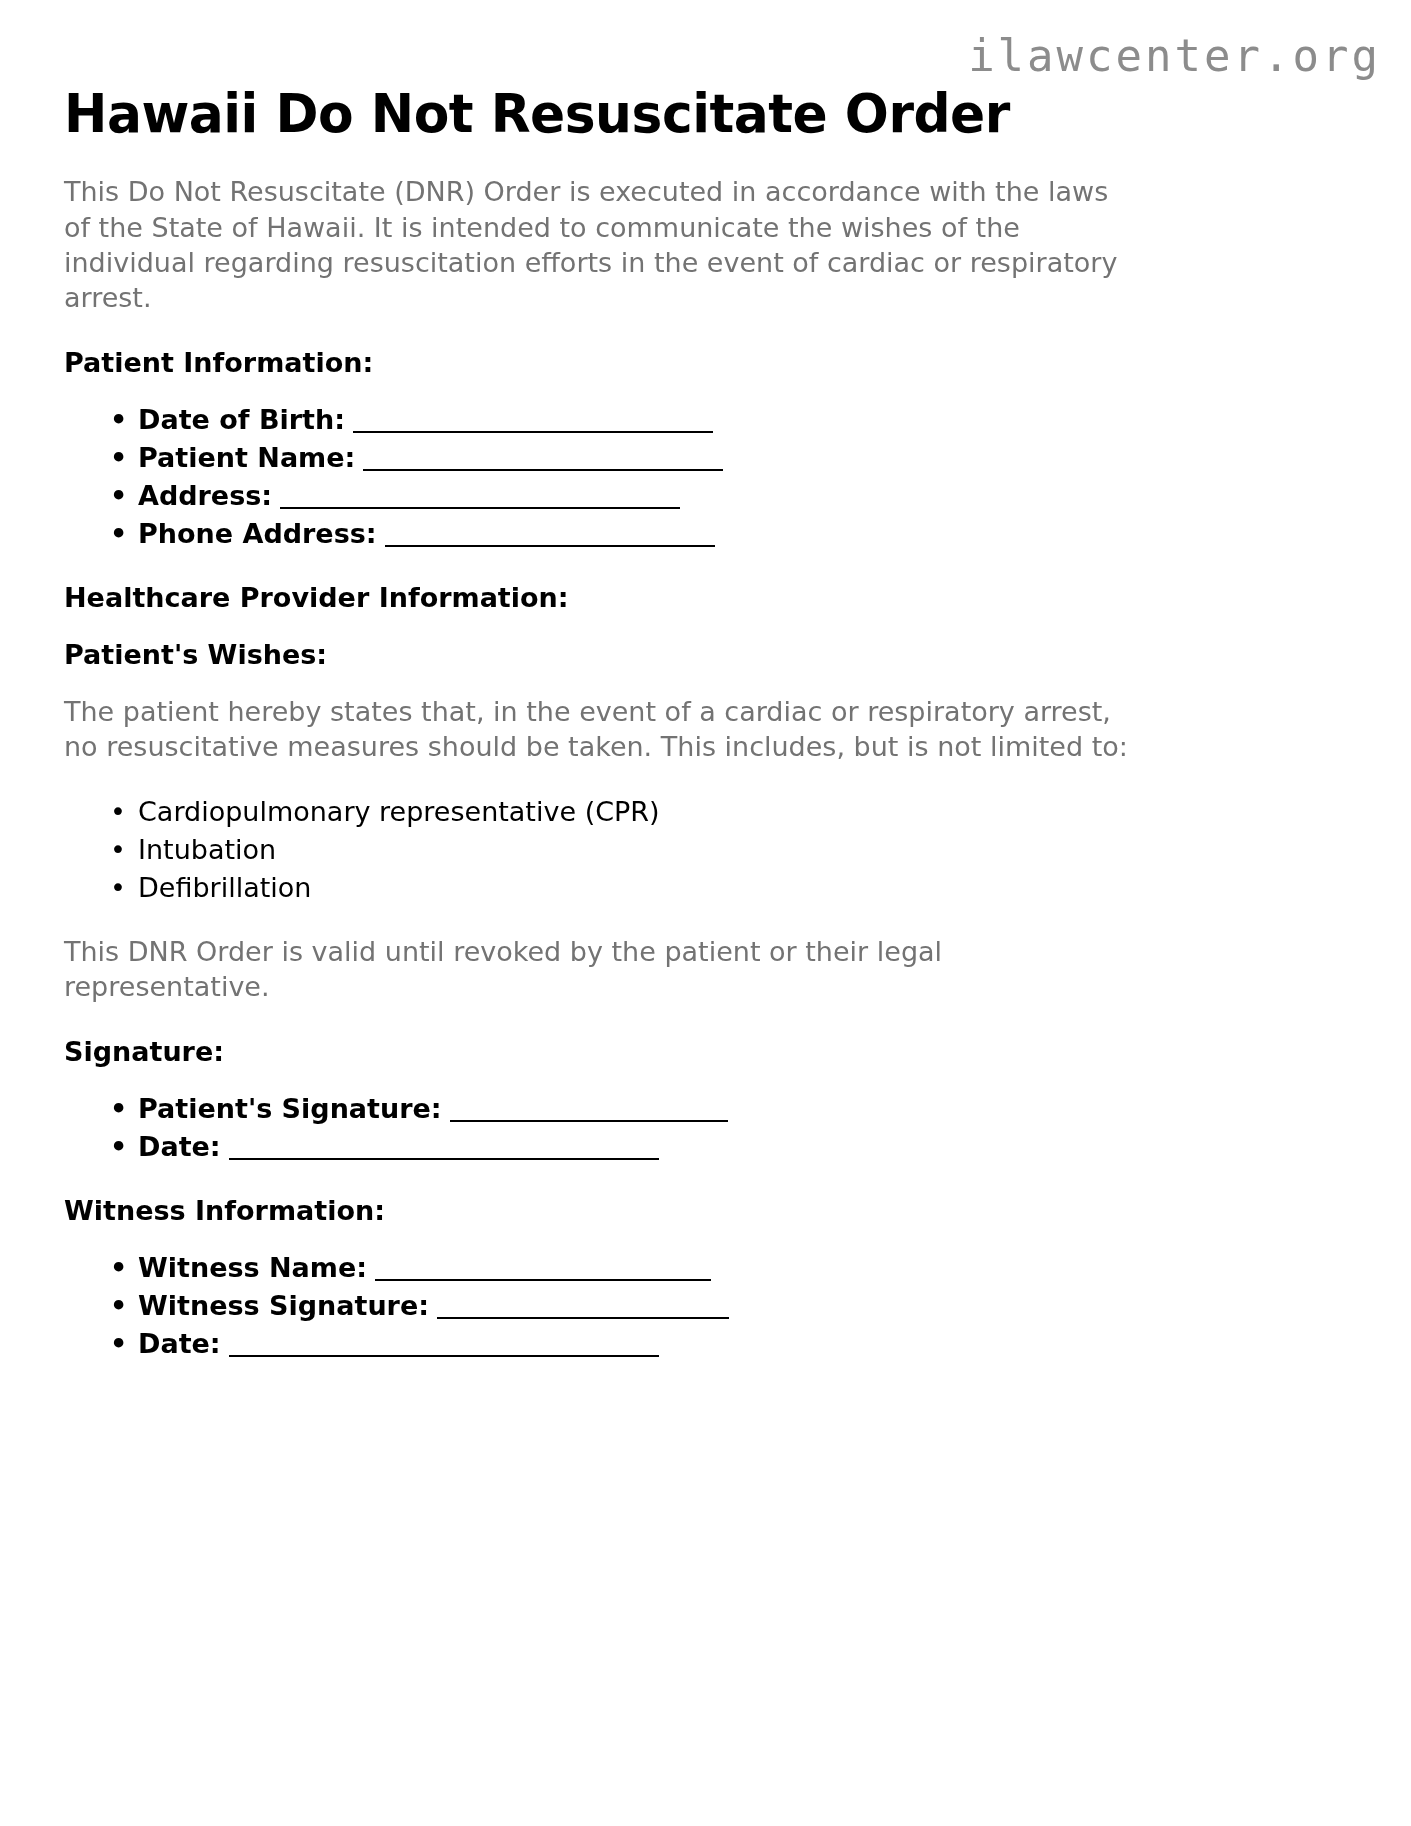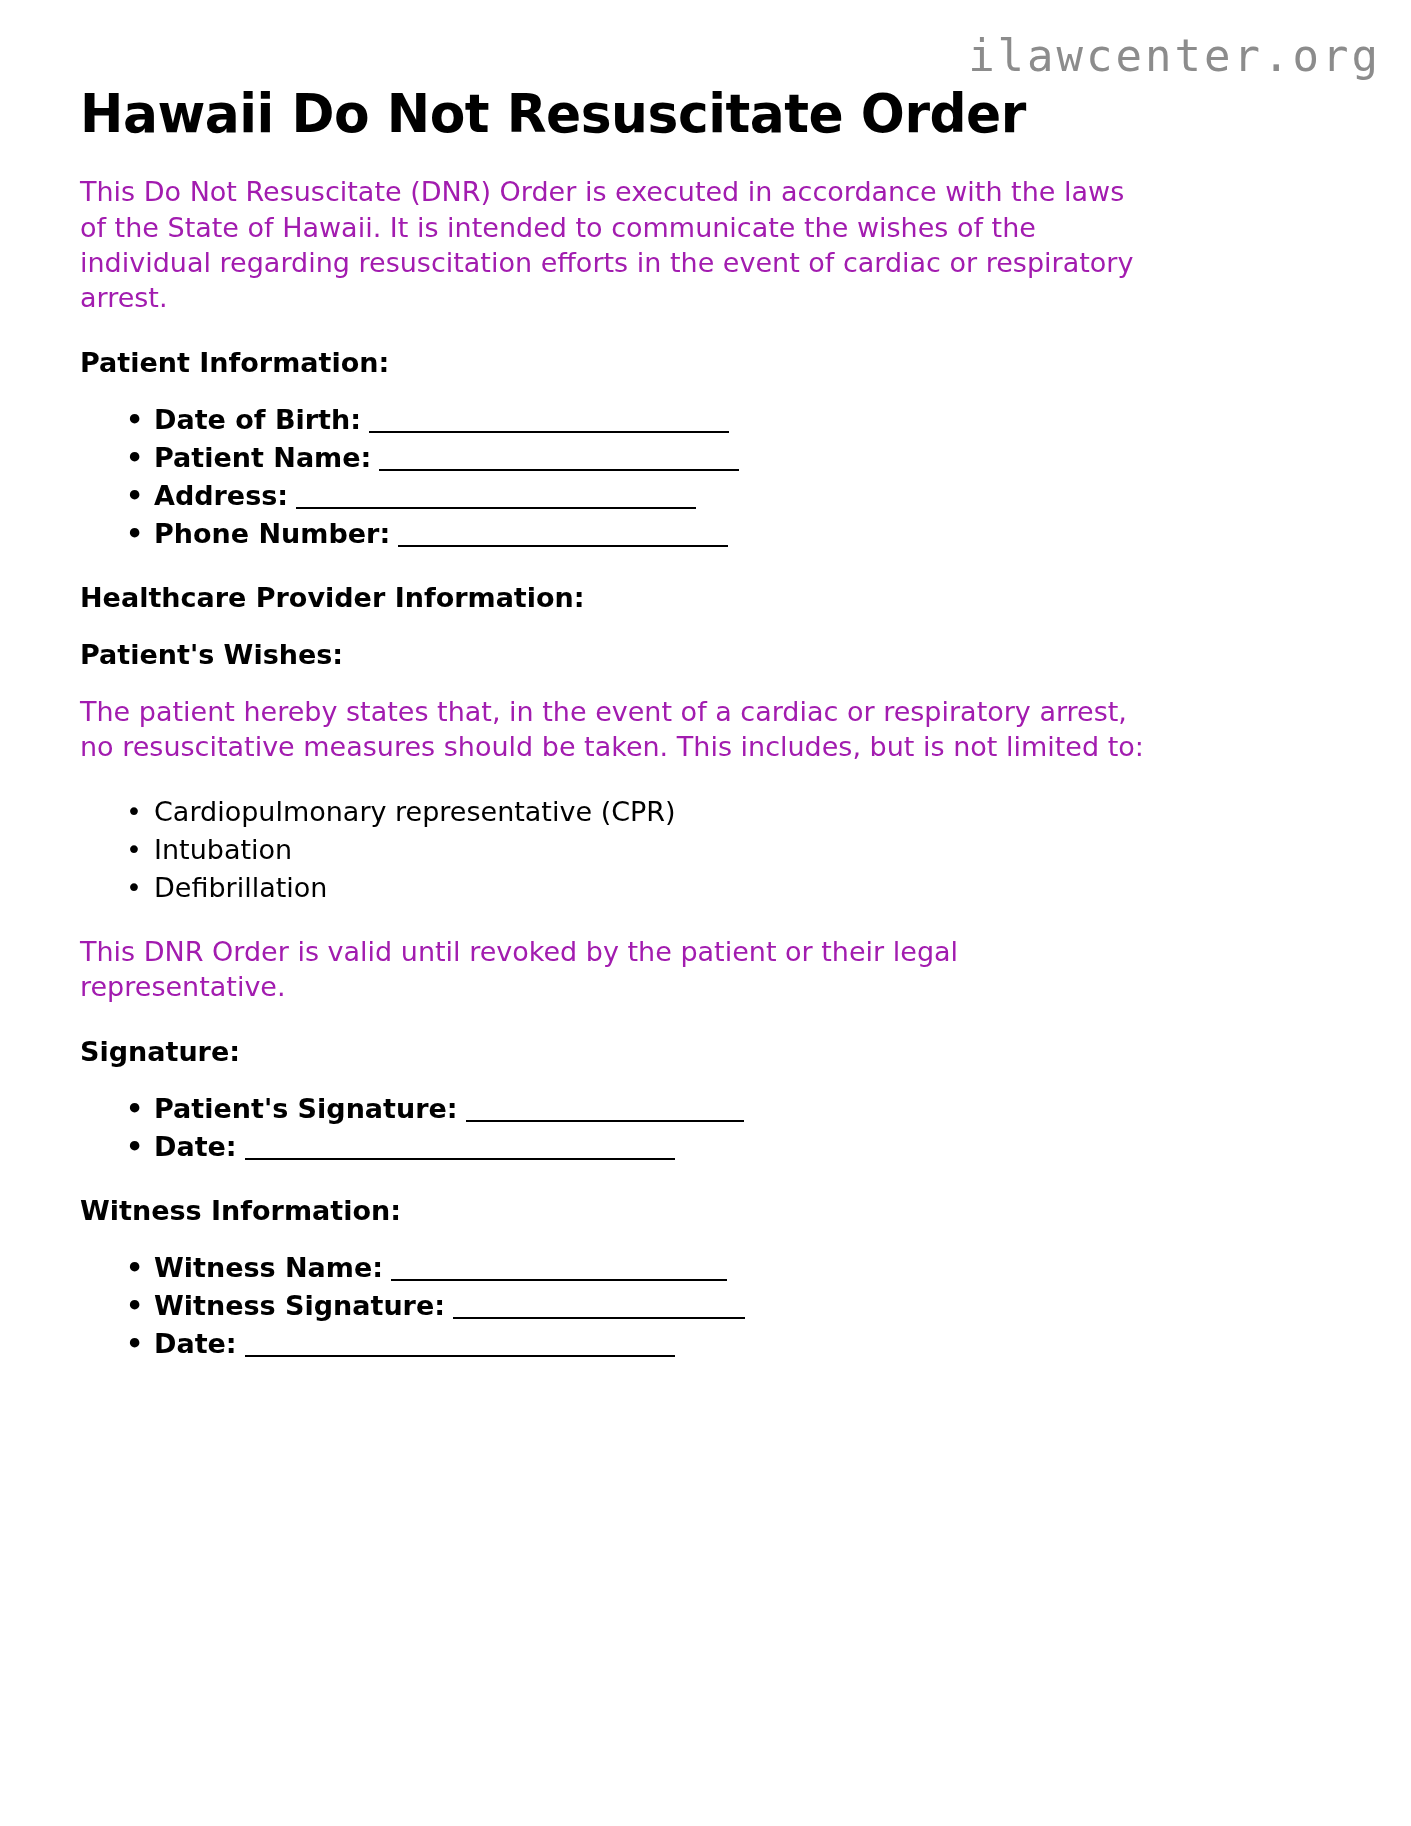--- a/index.html
+++ b/index.html
@@ -35,42 +35,42 @@
     font-family: "DejaVu Sans Mono", monospace;
     font-size: 44px;
     letter-spacing: 3px;
     color: #8c8c8c;
     white-space: nowrap;
     line-height: 1;
   }
 
   .content {
     position: absolute;
-    left: 80px;
+    left: 64px;
     top: 84px;
     width: 1270px;
   }
 
   h1.title {
     font-family: "DejaVu Sans", sans-serif;
     font-size: 54px;
     font-weight: bold;
     line-height: 1.12;
     margin: 0 0 30px 0;
     letter-spacing: -0.5px;
     color: #000000;
     transform: scaleX(0.96);
     transform-origin: left center;
   }
 
   p.para {
     font-size: 27px;
     line-height: 1.30;
     margin: 0 0 30px 0;
-    color: #a21caf;
+    color: #737373;
     max-width: 1072px;
   }
 
   h2.section {
     font-size: 27px;
     font-weight: bold;
     line-height: 1.3;
     margin: 4px 0 22px 0;
     color: #000000;
   }
@@ -118,21 +118,21 @@
 
     <h1 class="title">Hawaii Do Not Resuscitate Order</h1>
 
     <p class="para">This Do Not Resuscitate (DNR) Order is executed in accordance with the laws of the State of Hawaii. It is intended to communicate the wishes of the individual regarding resuscitation efforts in the event of cardiac or respiratory arrest.</p>
 
     <h2 class="section">Patient Information:</h2>
     <ul class="blist bold" id="patient-fields">
         <li><span>Date of Birth:</span><span class="fill" style="width: 360px;"></span></li>
         <li><span>Patient Name:</span><span class="fill" style="width: 360px;"></span></li>
         <li><span>Address:</span><span class="fill" style="width: 400px;"></span></li>
-        <li><span>Phone Number:</span><span class="fill" style="width: 330px;"></span></li>
+        <li><span>Phone Address:</span><span class="fill" style="width: 330px;"></span></li>
       </ul>
 
     <h2 class="section">Healthcare Provider Information:</h2>
 
     <h2 class="section">Patient's Wishes:</h2>
     <p class="para">The patient hereby states that, in the event of a cardiac or respiratory arrest, no resuscitative measures should be taken. This includes, but is not limited to:</p>
     <ul class="blist" id="wishes-items">
         <li>Cardiopulmonary representative (CPR)</li>
         <li>Intubation</li>
         <li>Defibrillation</li>

